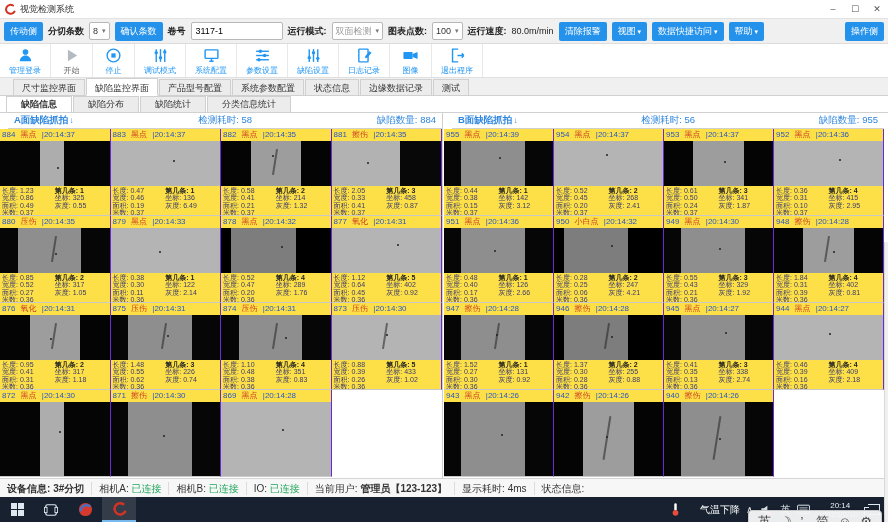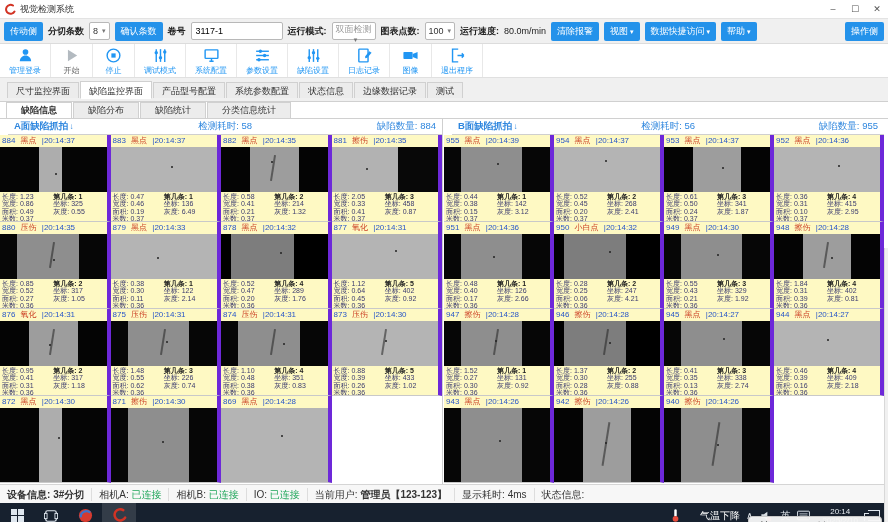--- a/index.html
+++ b/index.html
@@ -17,56 +17,56 @@
   
   .tb1 { height:26px; background:#f0f0f0; border-top:1px solid #e3e3e3; border-bottom:1px solid #dcdcdc;
          display:flex; align-items:center; gap:5px; padding:0 4px; font-size:9px; }
   .btn { background:#2492ea; color:#fff; border:none; border-radius:2px; font-size:9px;
          padding:3px 6px; cursor:pointer; white-space:nowrap; font-family:inherit; }
   .btn.drop::after { content:" ▾"; font-size:7px; }
   .tb1 .lbl { font-weight:bold; color:#222; white-space:nowrap; }
   .sel { background:#fff; border:1px solid #b8b8b8; border-radius:2px; height:18px; display:flex;
          align-items:center; padding:0 3px; font-size:9px; color:#333; white-space:nowrap; }
   .sel .arr { margin-left:4px; color:#777; font-size:7px; }
-  .sel.dis { color:#9a9a9a;flex-direction:column; }
+  .sel.dis { color:#9a9a9a; }
   .tb1 input { width:92px; height:18px; border:1px solid #b8b8b8; border-radius:2px; font-size:9px;
                padding:0 4px; font-family:inherit; }
   .spacer { flex:1; }
 
   
   .tb2 { height:34px; background:#fff; display:flex; align-items:stretch; border-bottom:1px solid #e0e0e0; }
   .action { display:flex; flex-direction:column; align-items:center; justify-content:center;
             padding:1px 9px 0; border-right:1px solid #e8e8e8; cursor:pointer; min-width:42px; }
   .action svg { width:17px; height:17px; }
   .action .alabel { font-size:8px; color:#2196F3; margin-top:1px; white-space:nowrap;text-align:center; }
   .action.disabled .alabel { color:#666; }
 
   
-  .tabs { height:24px; background:#f0f0f0; display:flex; align-items:center; padding-left:7px; border-bottom:1px solid #d0d0d0; }
+  .tabs { height:18px; background:#f0f0f0; display:flex; align-items:center; padding-left:13px; border-bottom:1px solid #d0d0d0; }
   .tab { font-size:9px; color:#333; padding:2px 8px 2px; border:1px solid #d0d0d0; border-bottom:none;
          background:#ececec; margin-right:1px; height:16px; line-height:12px; cursor:pointer; white-space:nowrap; }
   .tab.active { background:#fff; height:18px; line-height:14px; border-bottom:1px solid #fff; margin-bottom:-1px; }
   .subtabs { height:17px; background:#fff; display:flex; align-items:flex-end; padding-left:6px; border-bottom:1px solid #d0d0d0; }
   .subtab { font-size:9px; color:#333; padding:1px 14px; border:1px solid #d0d0d0; border-bottom:none;
             background:#ececec; margin-right:1px; cursor:pointer; white-space:nowrap; }
   .subtab.active { background:#fff; font-weight:bold; }
 
   
   .panels { position:relative; height:365px; background:#fff; }
   .panel { position:absolute; top:0; height:365px; }
   .panel.pA { left:0; width:443px; border-right:1px solid #cfcfcf; }
   .panel.pB { left:444px; width:440px; }
   .phead { height:16px; display:flex; align-items:center; font-size:9.5px; color:#2e86de;
            border-bottom:1px solid #cfcfcf; padding:0 6px;margin-left:8px; }
   .phead .ptitle { font-weight:bold; }
   .phead .parrow { font-size:8px; margin-left:1px; }
   .phead .pmid { flex:1; text-align:center; }
   .phead .pright { text-align:right; }
   .grid { display:grid; grid-template-columns:repeat(4,1fr); grid-auto-rows:87px; height:348px; overflow:hidden; }
-  .cell { border-right:4px solid #6d28d9; border-bottom:1px solid #c9c9c9; overflow:hidden; background:#fef9c3; }
+  .cell { border-right:1px solid #6d28d9; border-bottom:1px solid #c9c9c9; overflow:hidden; background:#fde047; }
   .cell-hd { height:12px; line-height:12px; font-size:8px; color:#2756c8; padding-left:2px; white-space:nowrap; overflow:hidden; }
   .cell-hd .ctype { color:#cc4125; margin-left:3px; }
   .cell-hd .ctime { margin-left:3px; }
   .thumb { position:relative; height:45px; background:#b4b4b4; }
   .tall .thumb { height:75px; }
   .thumb.p1 { background:linear-gradient(90deg,#050505 0 36%,#adadad 36% 58%,#050505 58% 100%); }
   .thumb.p2 { background:#b4b4b4; }
   .thumb.p3 { background:linear-gradient(90deg,#060606 0 16%,#8e8e8e 16% 74%,#060606 74% 100%); }
   .thumb.p4 { background:linear-gradient(90deg,#b2b2b2 0 62%,#080808 62% 100%); }
   .thumb.p5 { background:linear-gradient(90deg,#040404 0 27%,#9d9d9d 27% 73%,#040404 73% 100%); }

